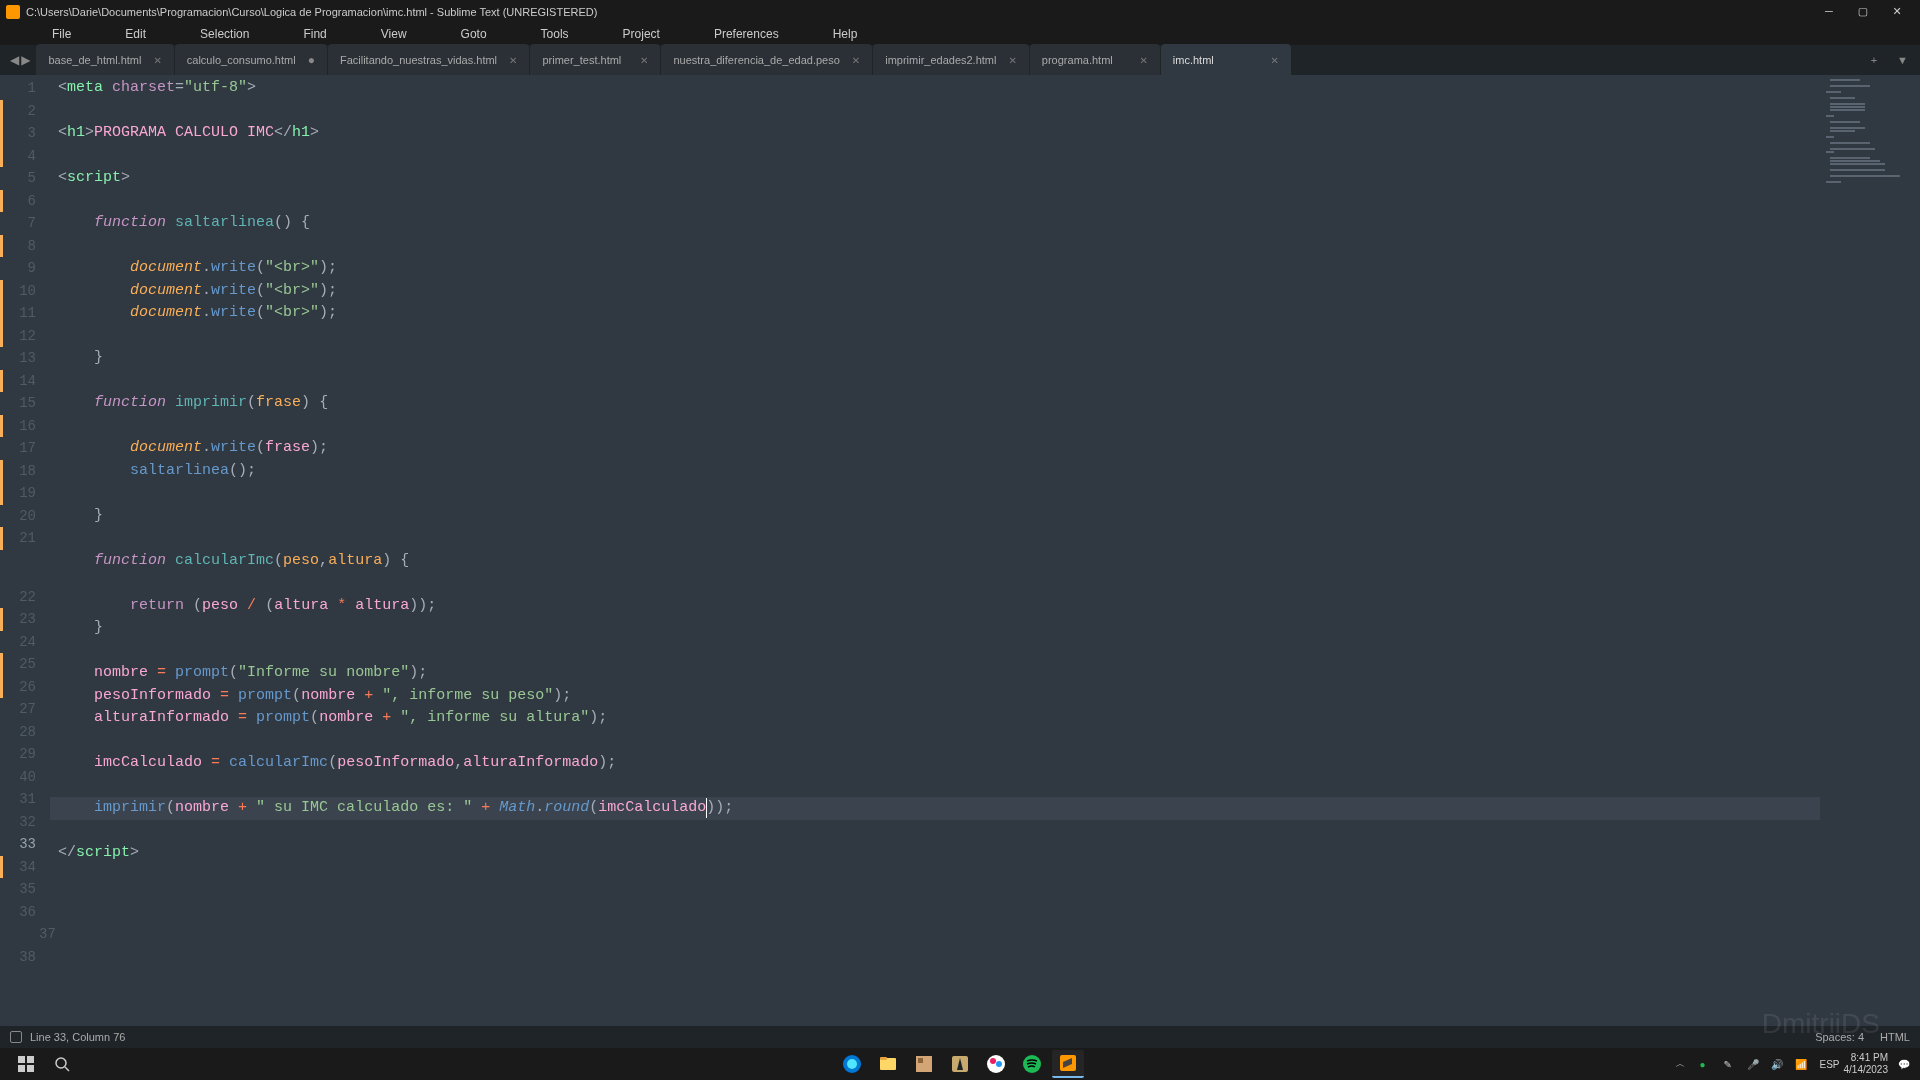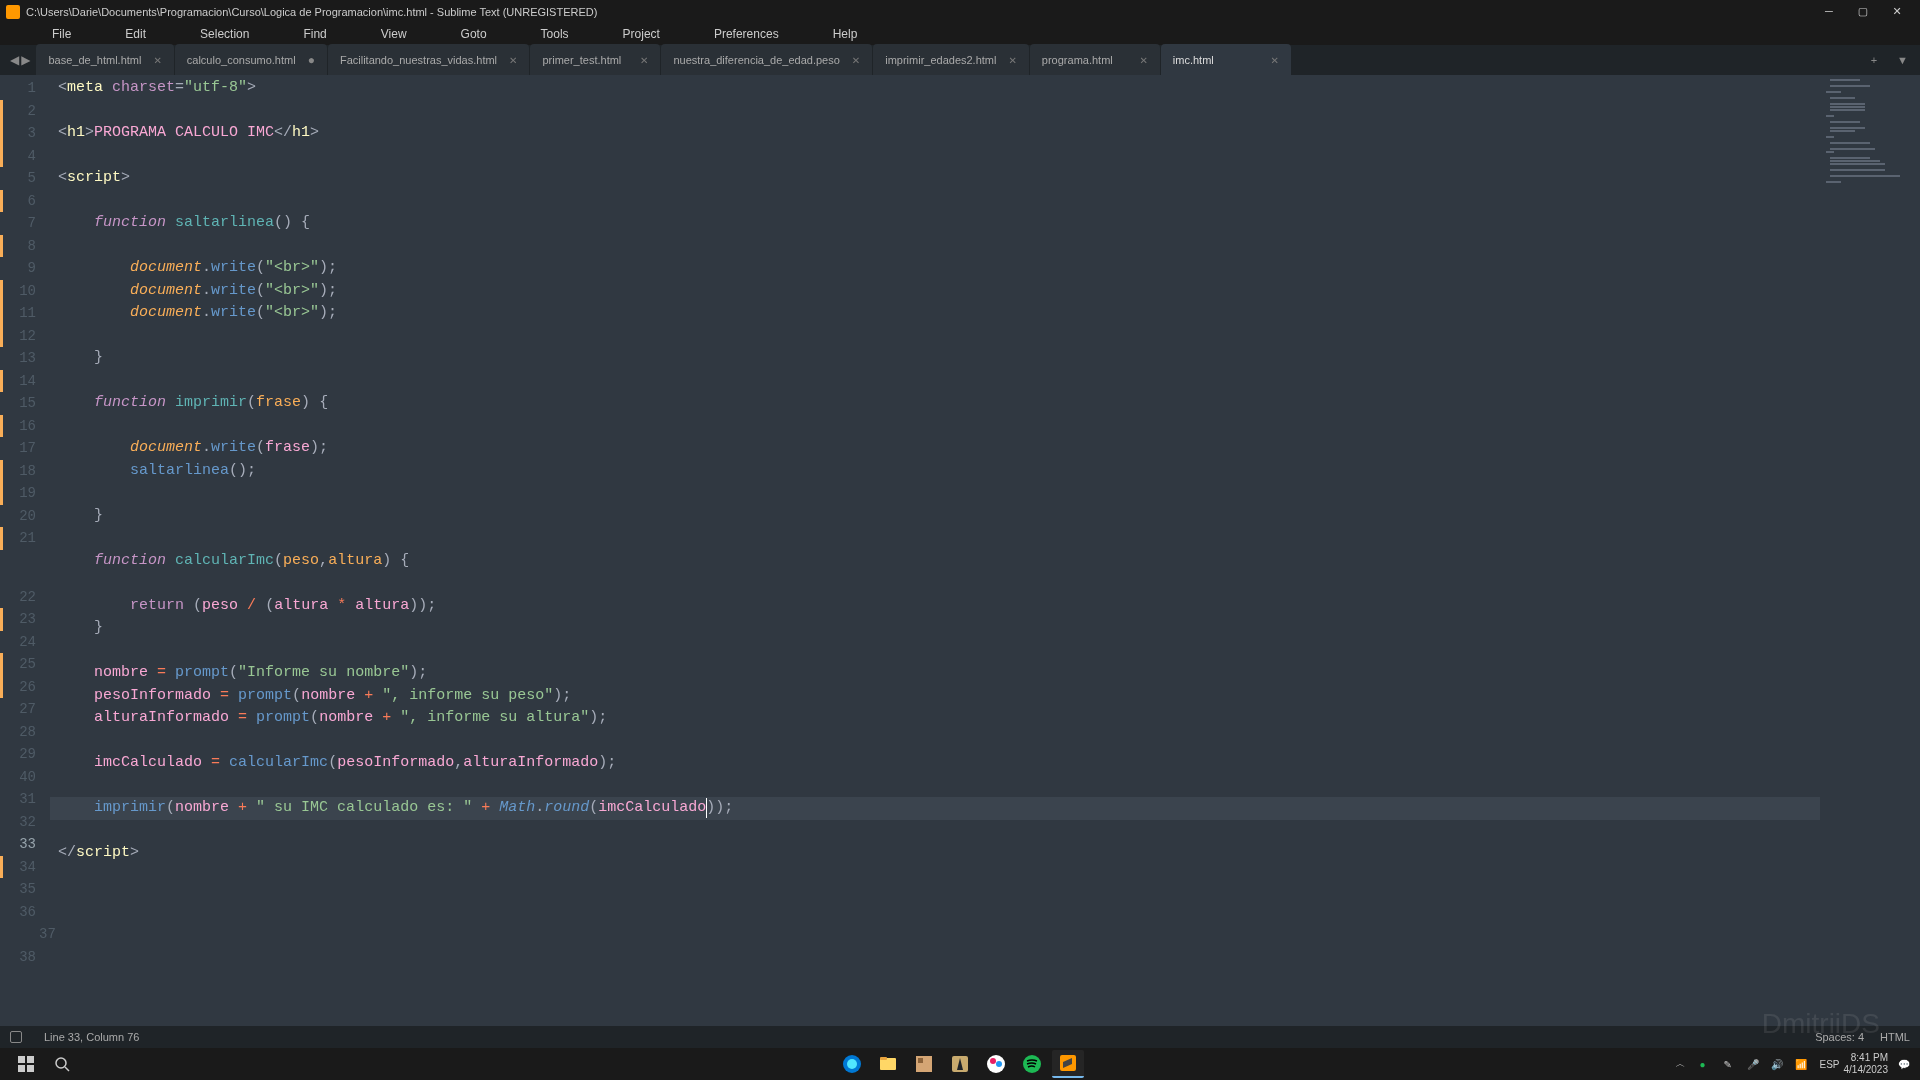--- a/index.html
+++ b/index.html
@@ -160,21 +160,21 @@
 .code-line.current {
   background: #3b444e;
 }
 .cursor {
   position: absolute;
   width: 1px;
   height: 20px;
   background: #fff;
   top: 1px;
 }
-.c-tag { color: #fef9c3; }
+.c-tag { color: #86efac; }
 .c-attr { color: #C695C6; }
 .c-str { color: #99C794; }
 .c-op { color: #F97B58; }
 .c-punct { color: #A6ACB9; }
 .c-text { color: #f9a8d4; }
 .c-kw { color: #C695C6; font-style: italic; }
 .c-kw2 { color: #C695C6; }
 .c-entity { color: #5FB4B4; }
 .c-func { color: #6699CC; }
 .c-var { color: #F9AE58; font-style: italic; }
@@ -202,21 +202,21 @@
 .statusbar {
   height: 22px;
   background: #1f2428;
   display: flex;
   align-items: center;
   padding: 0 10px;
   font-size: 11px;
   color: #aaa;
   font-family: 'Segoe UI', Tahoma, sans-serif;
 }
-.status-left { display: flex; align-items: center; gap: 22px; }
+.status-left { display: flex; align-items: center; gap: 8px; }
 .status-right { margin-left: auto; display: flex; gap: 16px; }
 .status-icon {
   width: 12px;
   height: 12px;
   border: 1px solid #888;
   border-radius: 2px;
 }
 .taskbar {
   height: 32px;
   background: #1a1a1a;

